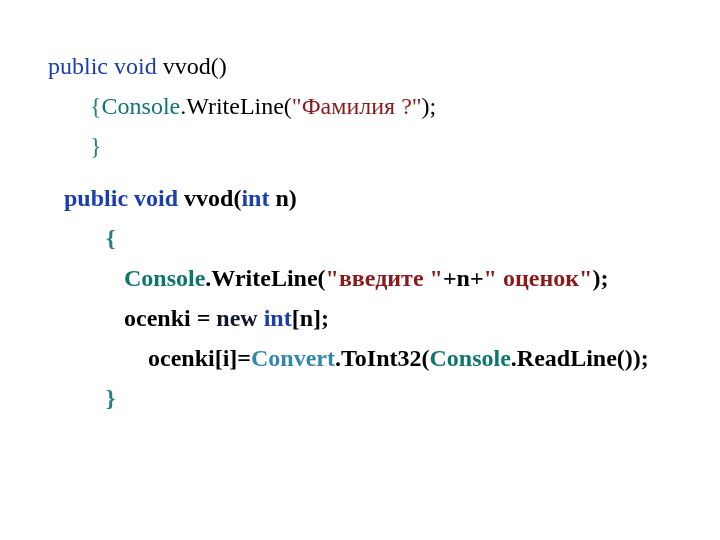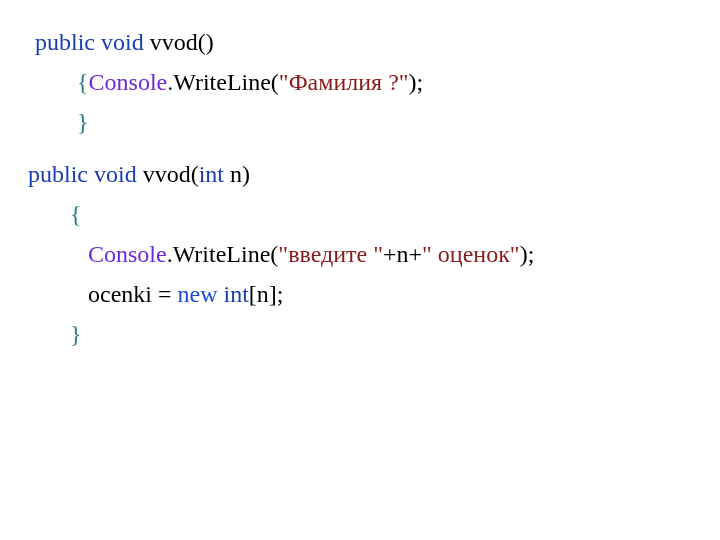--- a/index.html
+++ b/index.html
@@ -13,31 +13,33 @@
       line-height: 1.0;
     }
     .container {
       padding: 30px 0 0 0;
     }
     .line {
       white-space: pre;
       margin-bottom: 16px;
     }
     .block1 {
-      padding-left: 35px;
+      padding-left: 48px;
+      margin-top: 24px;
     }
     .block2 {
-      padding-left: 28px;
+      padding-left: 64px;
       margin-top: 28px;
+      font-weight: bold;
     }
     .kw { color: #1a3db0; }
-    .cls { color: #6d28d9; }
+    .cls { color: #0f766e; }
     .clsb { color: #3388aa; }
     .str { color: #8b1a1a; }
-    .newkw { color: #1d4ed8; }
+    .newkw { color: #0f172a; }
     .id { color: #000000; }
     .pun { color: #000000; }
     .brace { color: #2b7f7f; }
   </style>
 </head>
 <body>
 
 <div class="container">
 
   <div class="block1">
@@ -52,17 +54,18 @@
   <div class="block2">
     <div class="line"><span class="kw">public</span><span> </span><span class="kw">void</span><span> </span><span class="id">vvod(</span><span class="kw">int</span><span class="id"> n)</span></div>
 
     <div class="line"><span>       </span><span class="brace">{</span></div>
 
     <div class="line"><span>       </span><span>   </span><span class="cls">Console</span><span class="pun">.</span><span class="id">WriteLine</span><span class="pun">(</span><span class="str">"введите "</span><span class="id">+n+</span><span class="str">" оценок"</span><span class="pun">);</span></div>
 
     <div class="line"><span>       </span><span>   </span><span class="id">ocenki = </span><span class="newkw">new</span><span> </span><span class="kw">int</span><span class="id">[n];</span></div>
 
 
+    <div class="line"><span>       </span><span>       </span><span class="id">ocenki[i]=</span><span class="clsb">Convert</span><span class="pun">.</span><span class="id">ToInt32</span><span class="pun">(</span><span class="cls">Console</span><span class="pun">.</span><span class="id">ReadLine</span><span class="pun">());</span></div>
 
     <div class="line"><span>       </span><span class="brace">}</span></div>
   </div>
 
 </div>
 
 </body></html>

